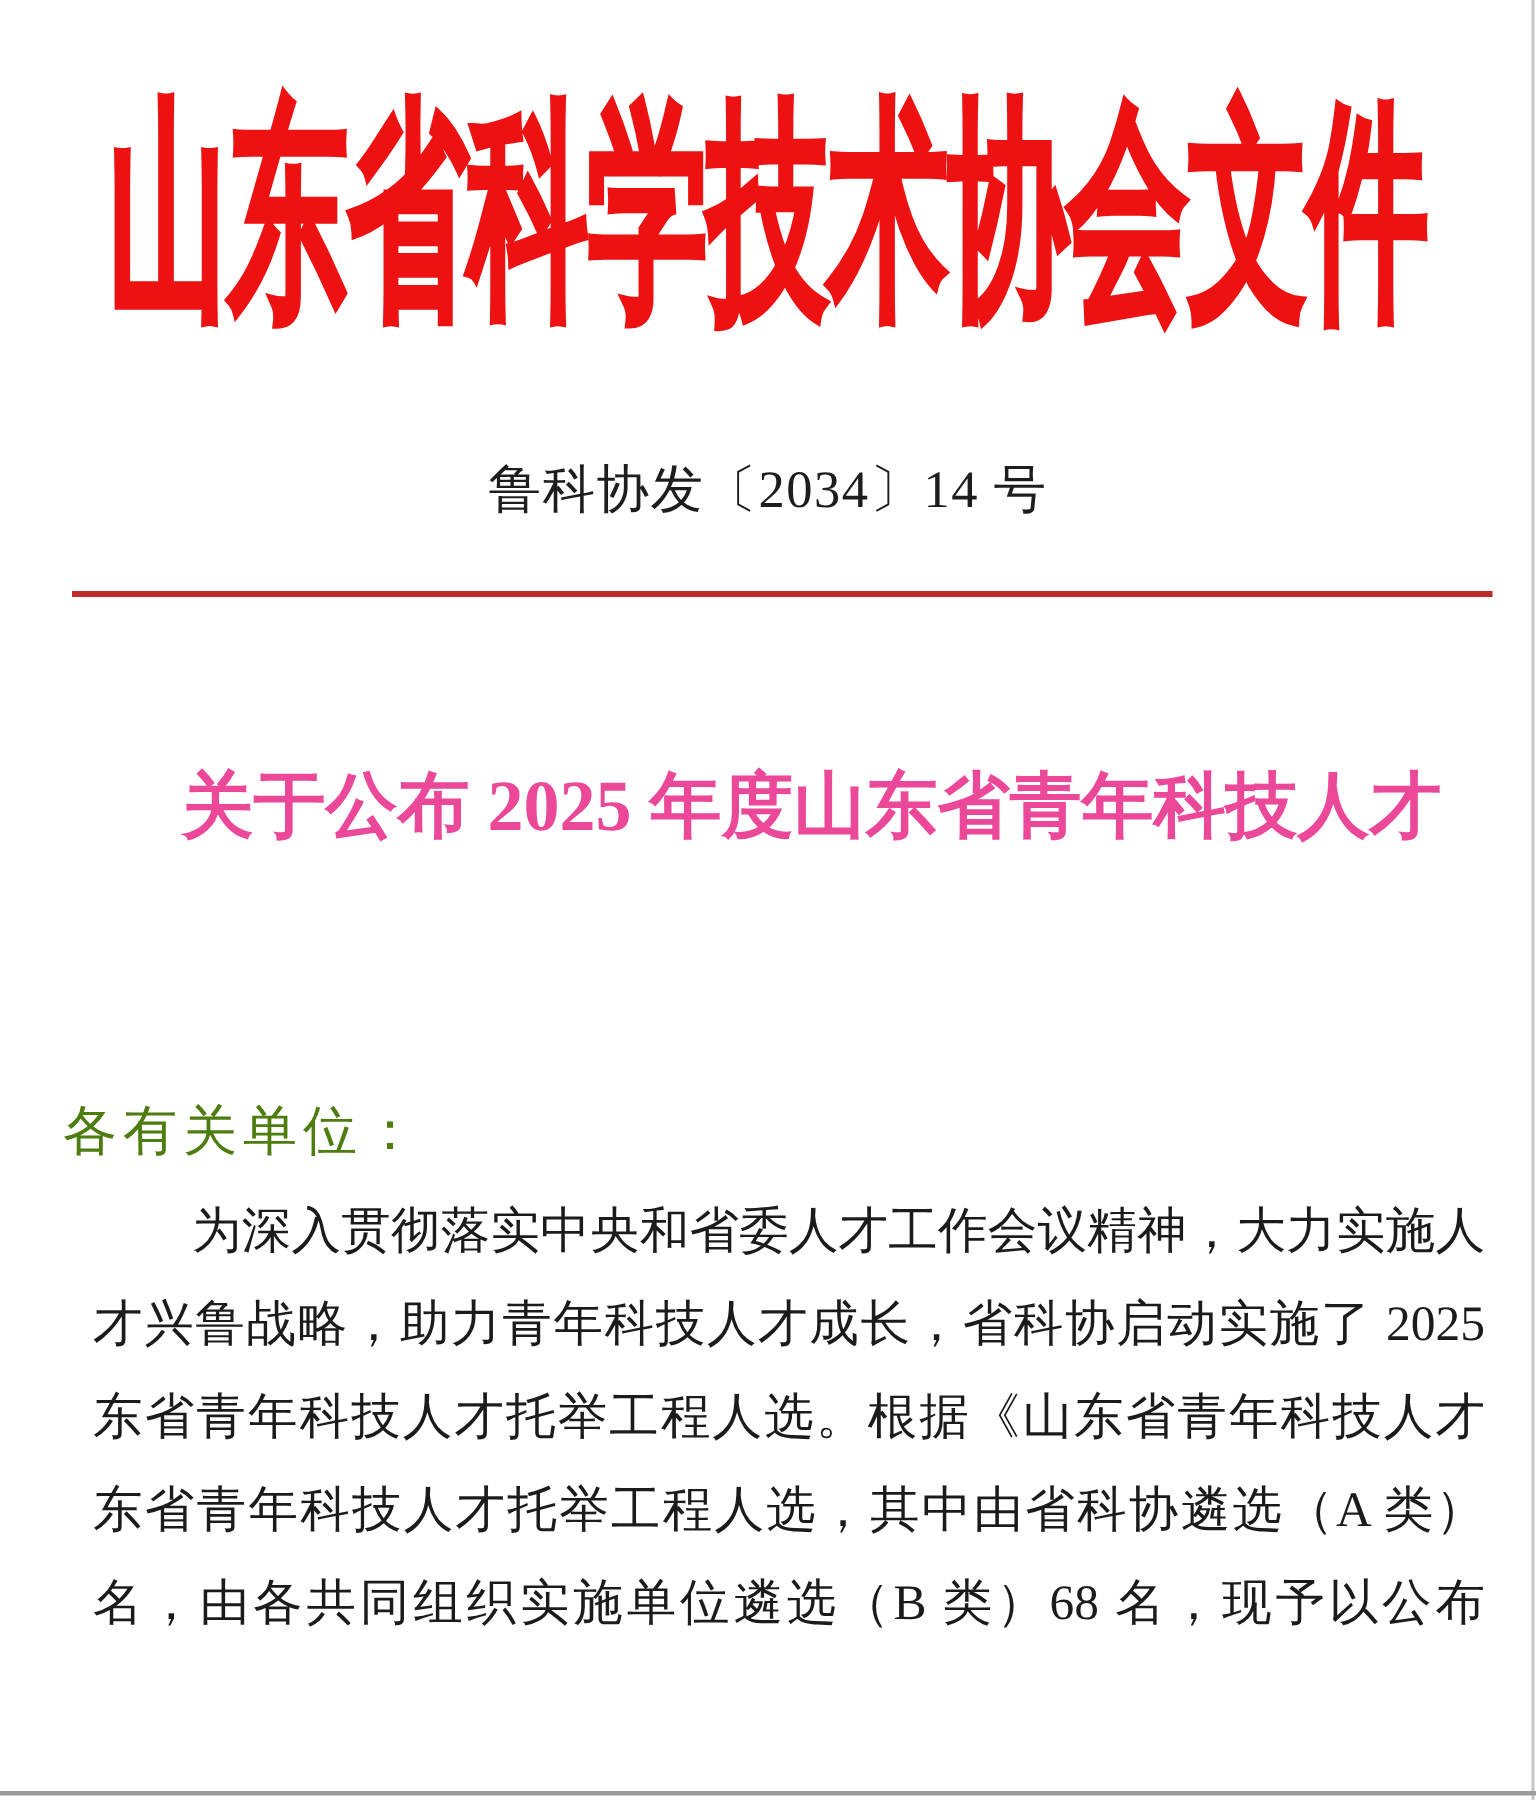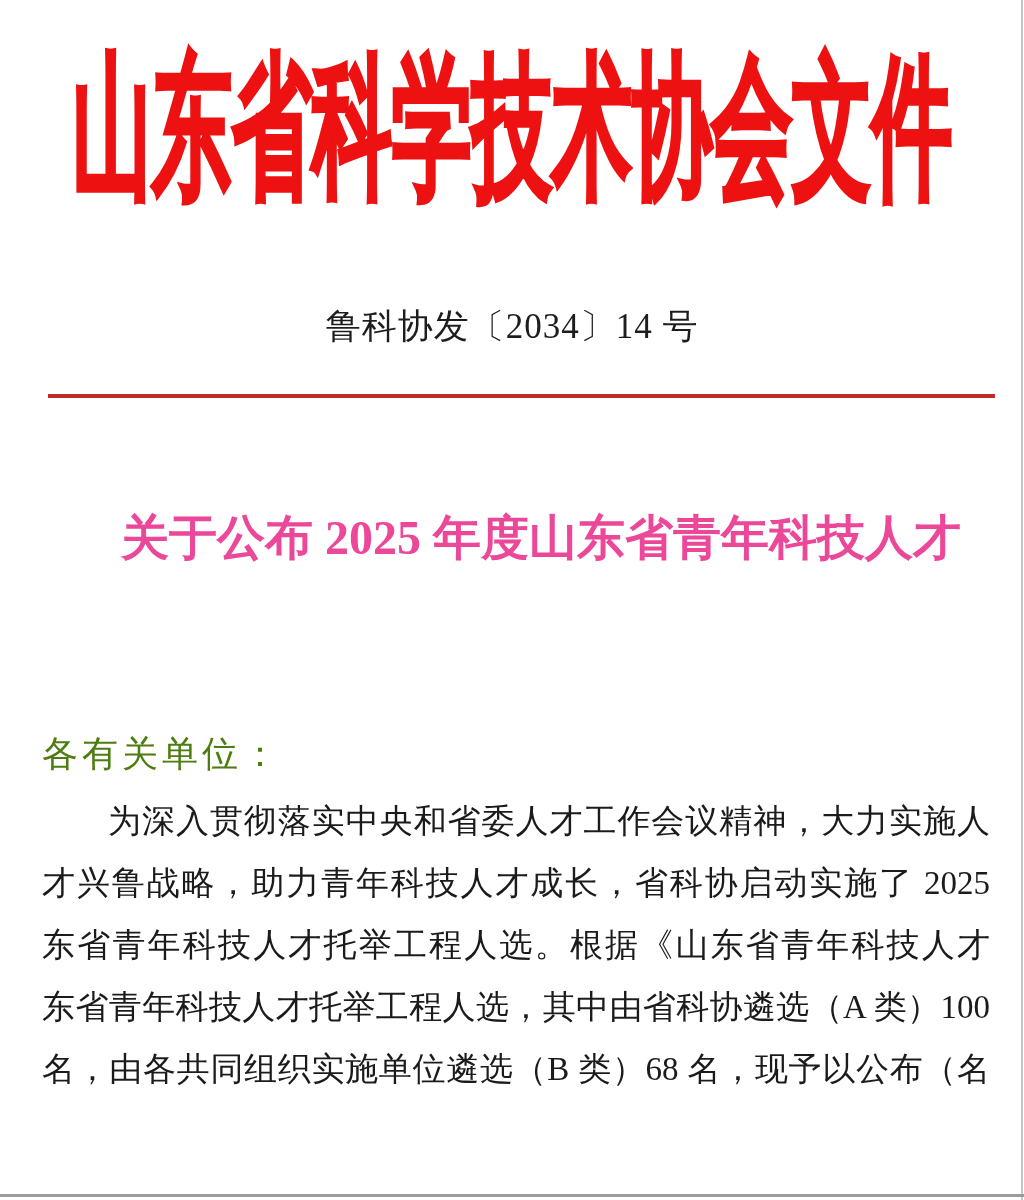--- a/index.html
+++ b/index.html
@@ -12,21 +12,21 @@
     width: 1024px;
     height: 1200px;
     margin: 0 auto;
     background: #ffffff;
     overflow: hidden;
     font-family: "Liberation Serif", "DejaVu Serif", serif;
   }
   
   .org-title {
     position: absolute;
-    top: 28px;
+    top: 44px;
     left: 0;
     width: 100%;
     height: 200px;
     display: flex;
     align-items: center;
     justify-content: center;
   }
   .org-title .stretch {
     font-size: 80px;
     font-weight: 900;
@@ -91,20 +91,21 @@
     color: #1b1b1b;
   }
   .body-line {
     height: 62px;
     line-height: 62px;
     text-align: justify;
     text-align-last: justify;
     text-justify: inter-character;
     word-break: keep-all;
     overflow: hidden;
+    margin-left: 20px;
   }
   .body-line.indent {
     text-indent: 66px;
   }
   
   .scan-bottom-edge {
     position: absolute;
     left: 0;
     top: 1194px;
     width: 100%;

